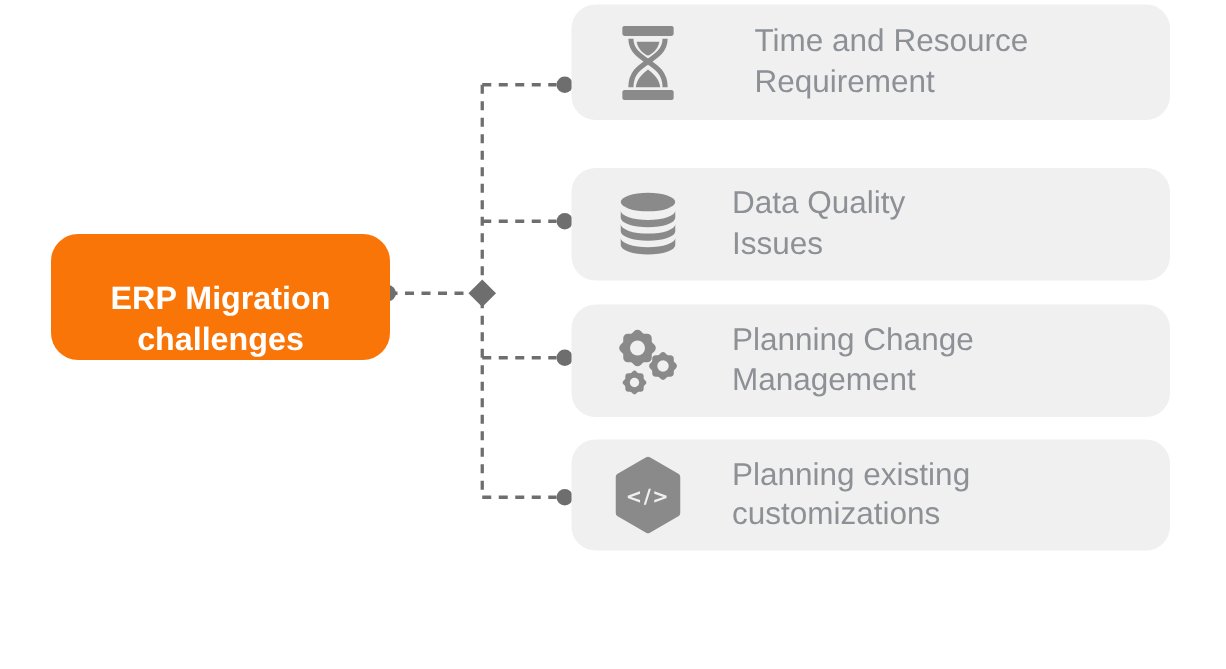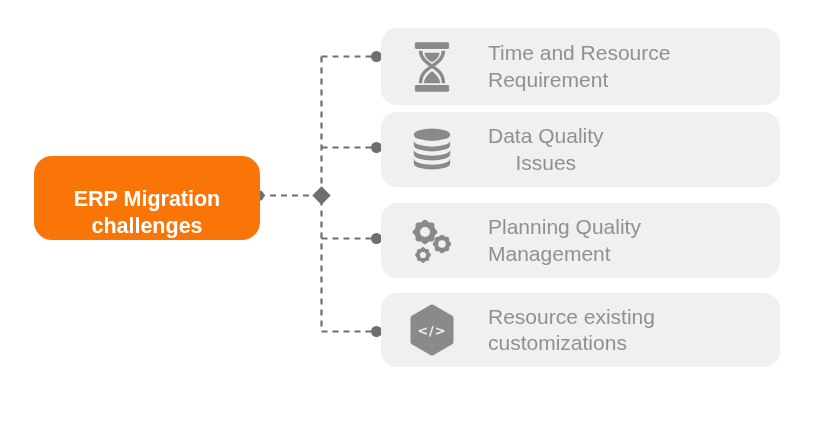--- a/index.html
+++ b/index.html
@@ -39,22 +39,22 @@
     position: absolute;
     left: 381px;
     width: 399px;
     background: #F0F0F1;
     border-radius: 16px;
     display: flex;
     align-items: center;
     padding-left: 27px;
     box-sizing: border-box;
   }
-  .card-1 { top: 28px;  height: 77px; }
-  .card-2 { top: 112px; height: 75px; text-align: center; }
+  .card-1 { top: 3px;  height: 77px; gap: 15px; }
+  .card-2 { top: 112px; height: 75px; }
   .card-3 { top: 203px; height: 75px; }
   .card-4 { top: 293px; height: 74px; }
   .card-icon {
     width: 48px;
     height: 54px;
     flex: 0 0 48px;
     display: flex;
     align-items: center;
     justify-content: center;
     margin-right: 32px;
@@ -150,29 +150,29 @@
           <circle cx="34" cy="27" r="3.8" fill="#F0F0F1"></circle>
           <g transform="translate(15,38)">
             <rect x="-6.1" y="-6.1" width="12.2" height="12.2" rx="2"></rect>
             <rect x="-6.1" y="-6.1" width="12.2" height="12.2" rx="2" transform="rotate(45)"></rect>
             <circle r="6.4"></circle>
           </g>
           <circle cx="15" cy="38" r="3.1" fill="#F0F0F1"></circle>
         </g>
       </svg>
     </div>
-    <div class="card-label">Planning Quality
+    <div class="card-label">Planning Change
 Management</div>
   </div>
 
   <div class="card card-4">
     <div class="card-icon">
       <svg width="48" height="52" viewBox="0 0 48 52">
         <path d="M24 3 L43 14 V38 L24 49 L5 38 V14 Z" fill="#8A8A8A" stroke="#8A8A8A" stroke-width="5" stroke-linejoin="round"></path>
         <text x="24" y="31" text-anchor="middle" font-size="13" font-weight="bold" letter-spacing="1" fill="#F0F0F1" font-family="DejaVu Sans, sans-serif">&lt;/&gt;</text>
       </svg>
     </div>
-    <div class="card-label">Resource existing
+    <div class="card-label">Planning existing
 customizations</div>
   </div>
 
 
 </div>
 
 </body></html>

